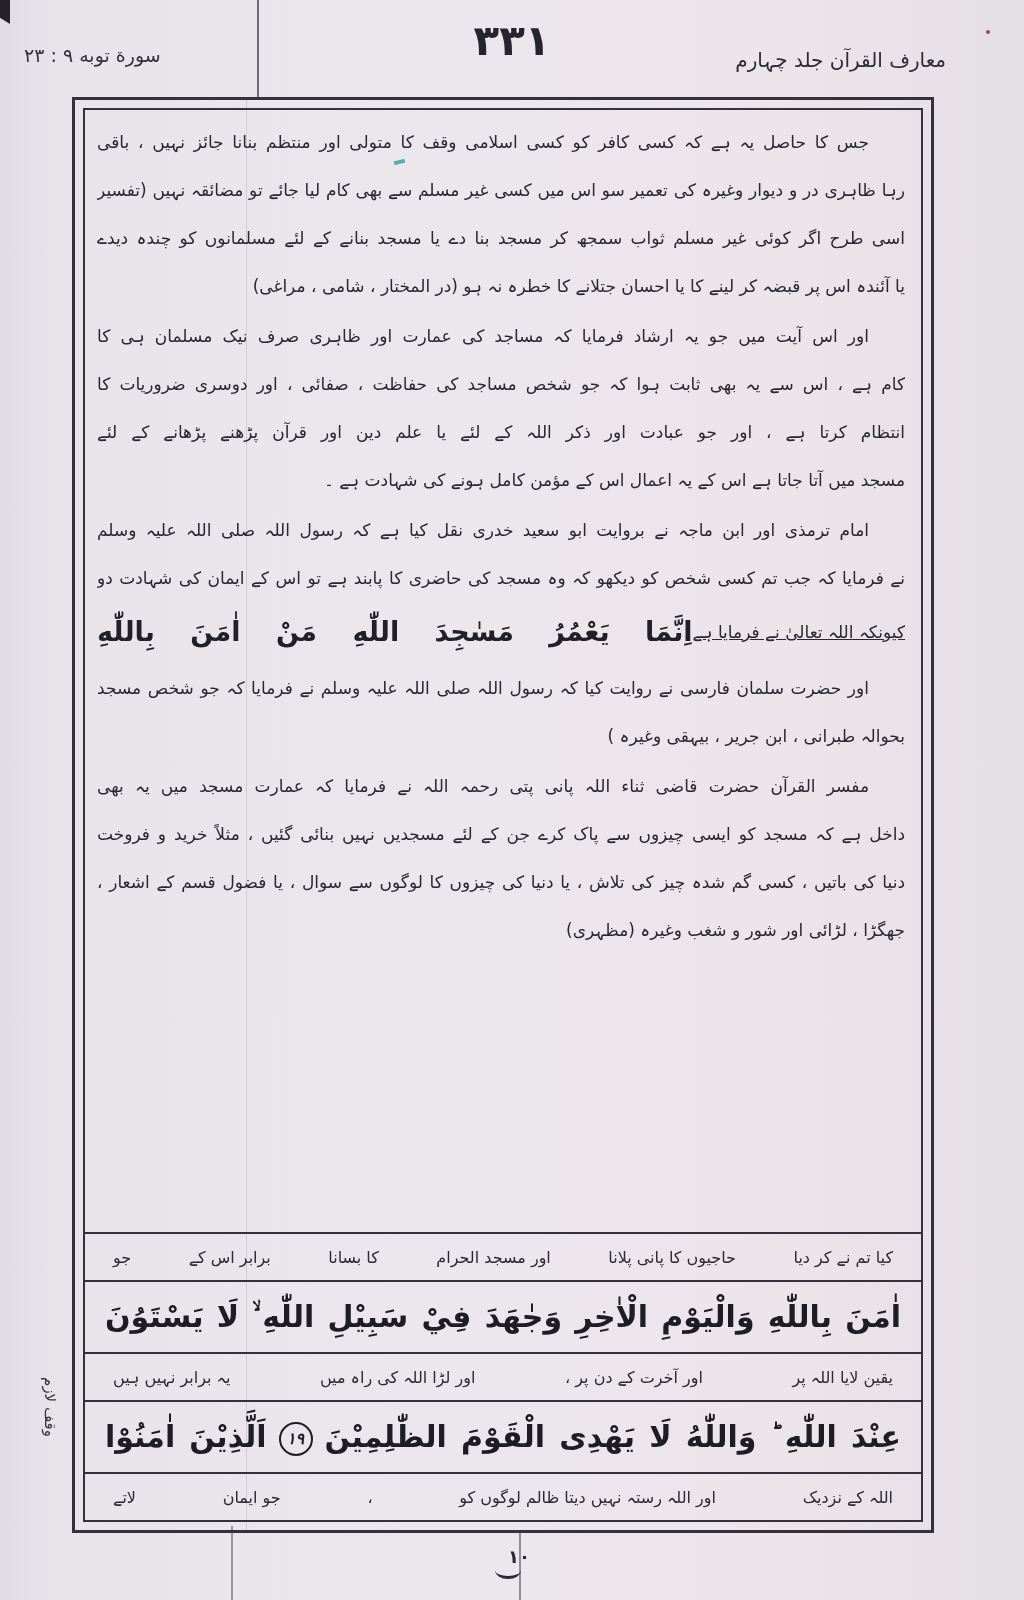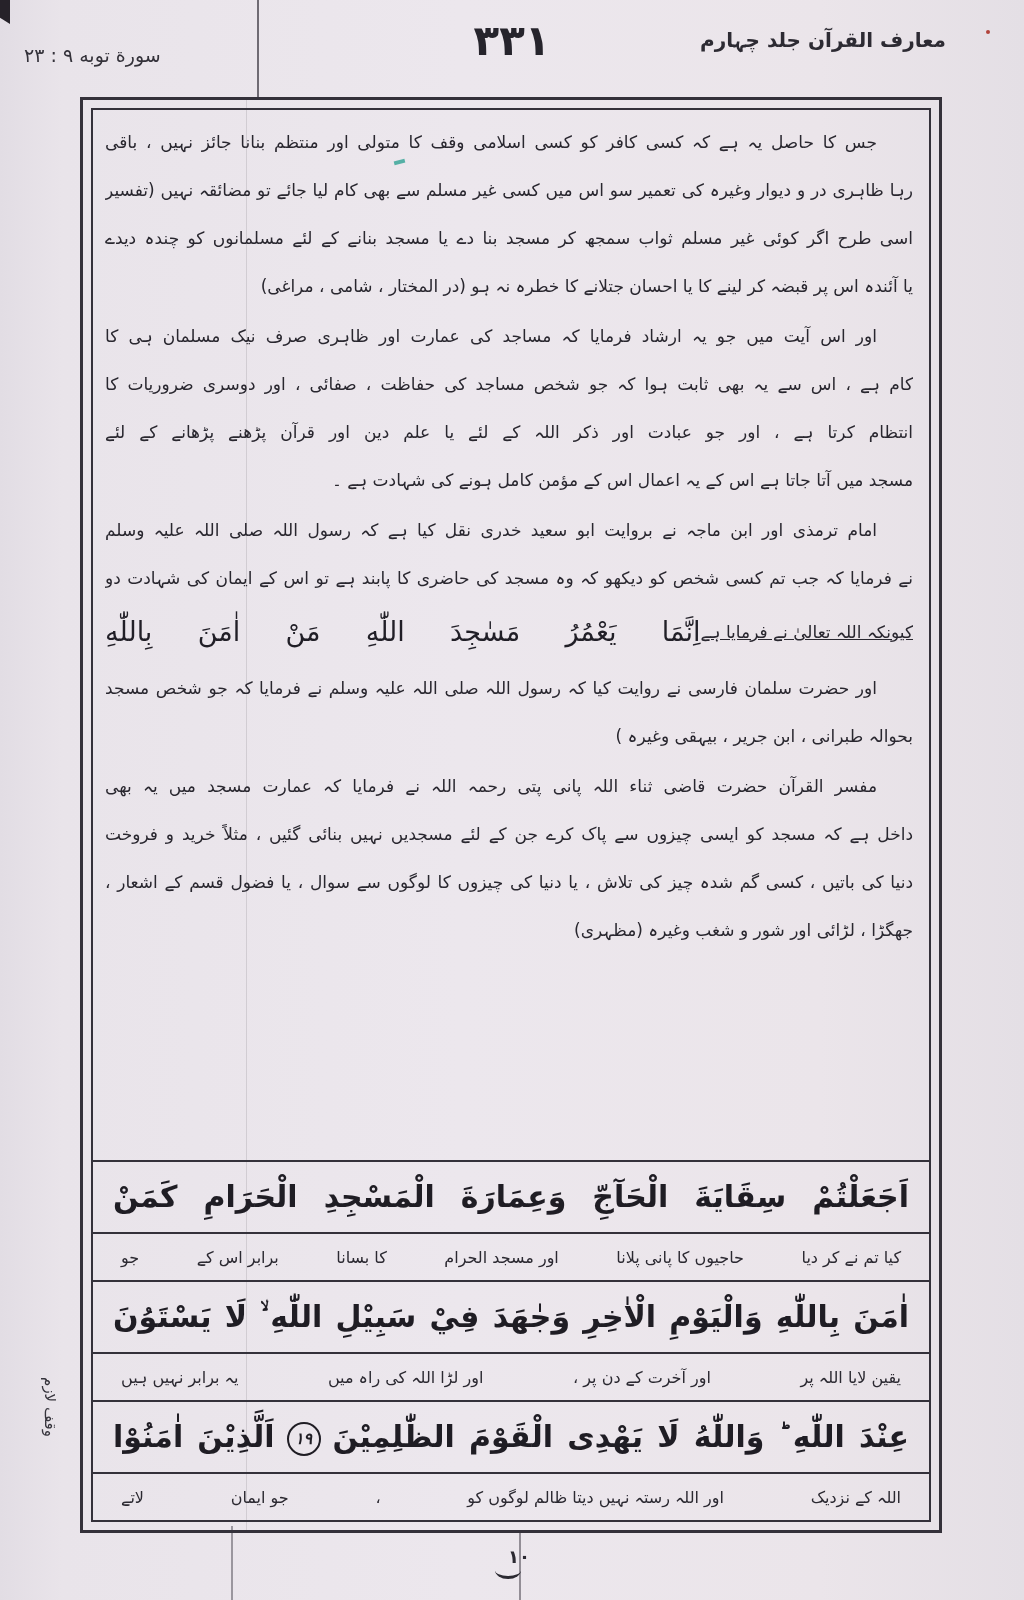--- a/index.html
+++ b/index.html
@@ -4,36 +4,36 @@
 <style>
   html,body{margin:0;padding:0;background:#cfcad1;}
   .page{
     position:relative;width:1024px;height:1600px;margin:0 auto;overflow:hidden;
     background:linear-gradient(90deg,#e2dde4 0%,#e9e4ea 6%,#ece7ed 45%,#ebe5ea 80%,#e4dfe5 100%);
     font-family:"DejaVu Sans",sans-serif;color:#2b2931;
   }
   
   .h-left{position:absolute;left:24px;top:44px;font-size:19px;direction:rtl;color:#34323a;}
   .h-center{position:absolute;left:442px;top:16px;width:140px;text-align:center;font-size:42px;font-weight:700;color:#26242c;}
-  .h-right{position:absolute;right:78px;top:28px;font-size:20px;font-weight:700;direction:rtl;color:#2d2b33;}
+  .h-right{position:absolute;right:78px;top:48px;font-size:20px;font-weight:400;direction:rtl;color:#2d2b33;}
   
-  .frame{position:absolute;left:80px;top:97px;width:862px;height:1436px;box-sizing:border-box;border:3px solid #34313a;}
+  .frame{position:absolute;left:72px;top:97px;width:862px;height:1436px;box-sizing:border-box;border:3px solid #34313a;}
   .frame-inner{position:absolute;inset:8px;border:2px solid #34313a;display:flex;flex-direction:column;overflow:hidden;}
   
   .prose{flex:1;padding:8px 16px 0 12px;direction:rtl;overflow:hidden;}
   .para{margin-bottom:2px;}
   .prose-line{
     height:48px;line-height:48px;font-size:17px;overflow:hidden;
     text-align:justify;text-align-last:justify;-moz-text-align-last:justify;color:#29272f;
   }
   .prose-line.first{padding-right:36px;}
   .prose-line.short{text-align-last:right;-moz-text-align-last:right;}
   .prose-line.mixed{display:flex;align-items:center;height:60px;line-height:60px;}
   .prose-line.mixed .u{font-size:17px;white-space:nowrap;text-decoration:underline;}
-  .prose-line.mixed .a{flex:1;font-size:27px;font-weight:400;color:#211f27;white-space:nowrap;overflow:hidden;}
+  .prose-line.mixed .a{flex:1;font-size:27px;font-weight:700;color:#211f27;white-space:nowrap;overflow:hidden;}
   
   .verses{direction:rtl;border-top:2px solid #34313a;}
   .verses>div+div{border-top:2px solid #34313a;}
   .ayah{
     height:70px;line-height:70px;font-size:30px;font-weight:700;padding:0 20px;color:#1f1d24;
     text-align:justify;text-align-last:justify;-moz-text-align-last:justify;overflow:hidden;white-space:nowrap;
   }
   .ayah .num{
     display:inline-flex;align-items:center;justify-content:center;
     width:34px;height:34px;border:2px solid #1f1d24;border-radius:50%;
@@ -102,21 +102,20 @@
             <div class="prose-line short">بحوالہ طبرانی ، ابن جریر ، بیہقی وغیرہ )</div>
           </div>
           <div class="para">
             <div class="prose-line first">مفسر القرآن حضرت قاضی ثناء اللہ پانی پتی رحمہ اللہ نے فرمایا کہ عمارت مسجد میں یہ بھی</div>
             <div class="prose-line">داخل ہے کہ مسجد کو ایسی چیزوں سے پاک کرے جن کے لئے مسجدیں نہیں بنائی گئیں ، مثلاً خرید و فروخت</div>
             <div class="prose-line">دنیا کی باتیں ، کسی گم شدہ چیز کی تلاش ، یا دنیا کی چیزوں کا لوگوں سے سوال ، یا فضول قسم کے اشعار ،</div>
             <div class="prose-line short">جھگڑا ، لڑائی اور شور و شغب وغیرہ (مظہری)</div>
           </div>
         </div>
       <div class="verses" id="verses">
-          <div class="ayah">اَجَعَلْتُمْ سِقَايَةَ الْحَآجِّ وَعِمَارَةَ الْمَسْجِدِ الْحَرَامِ كَمَنْ</div>
           <div class="gloss">
             <span>کیا تم نے کر دیا</span>
             <span>حاجیوں کا پانی پلانا</span>
             <span>اور مسجد الحرام</span>
             <span>کا بسانا</span>
             <span>برابر اس کے</span>
             <span>جو</span>
           </div>
           <div class="ayah">اٰمَنَ بِاللّٰهِ وَالْيَوْمِ الْاٰخِرِ وَجٰهَدَ فِيْ سَبِيْلِ اللّٰهِ ۙ لَا يَسْتَوُنَ</div>
           <div class="gloss">

